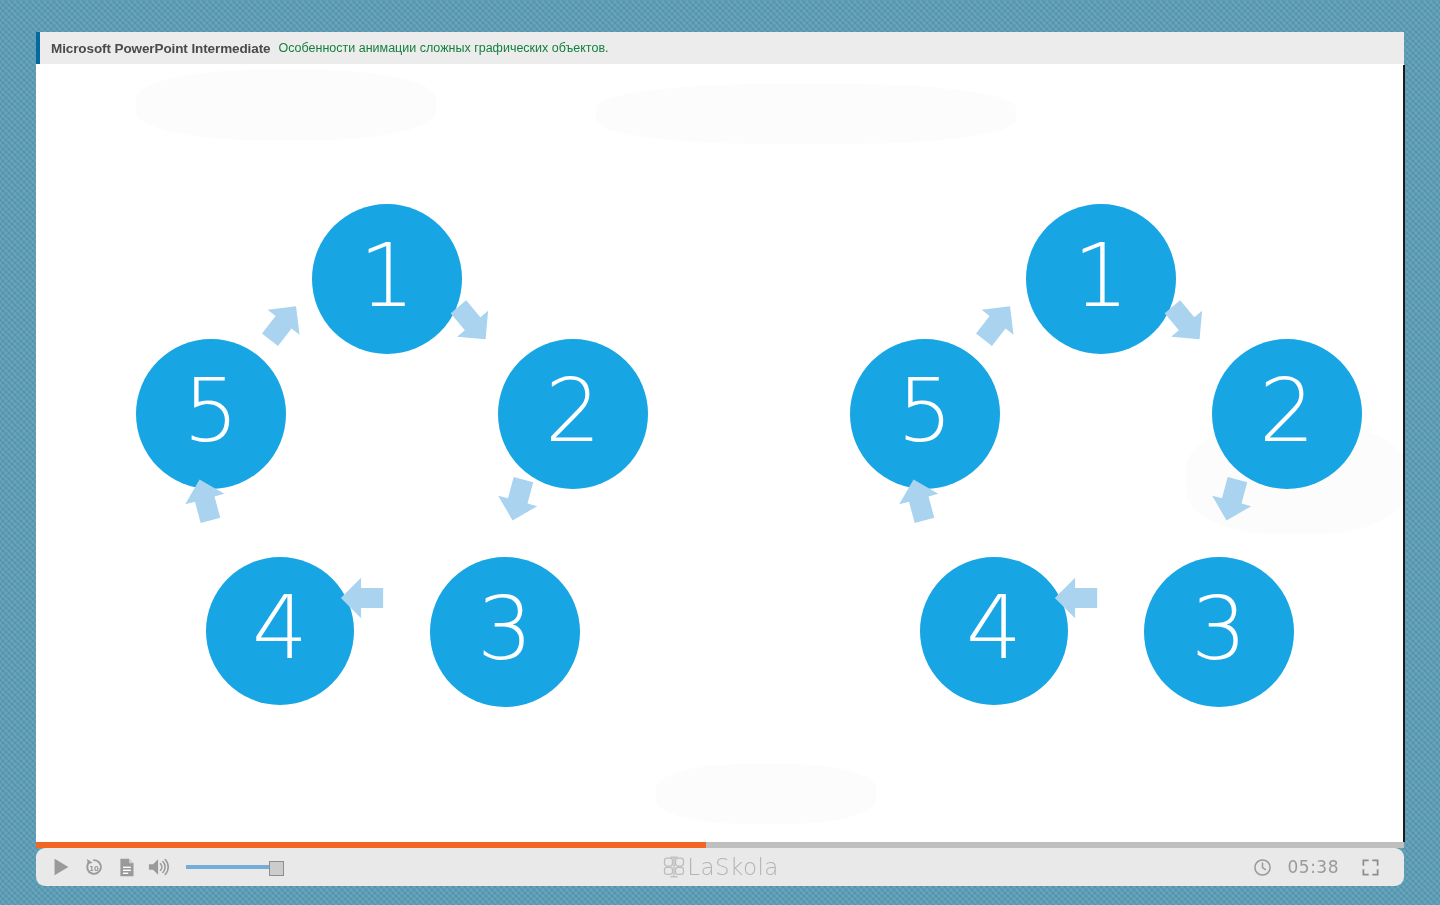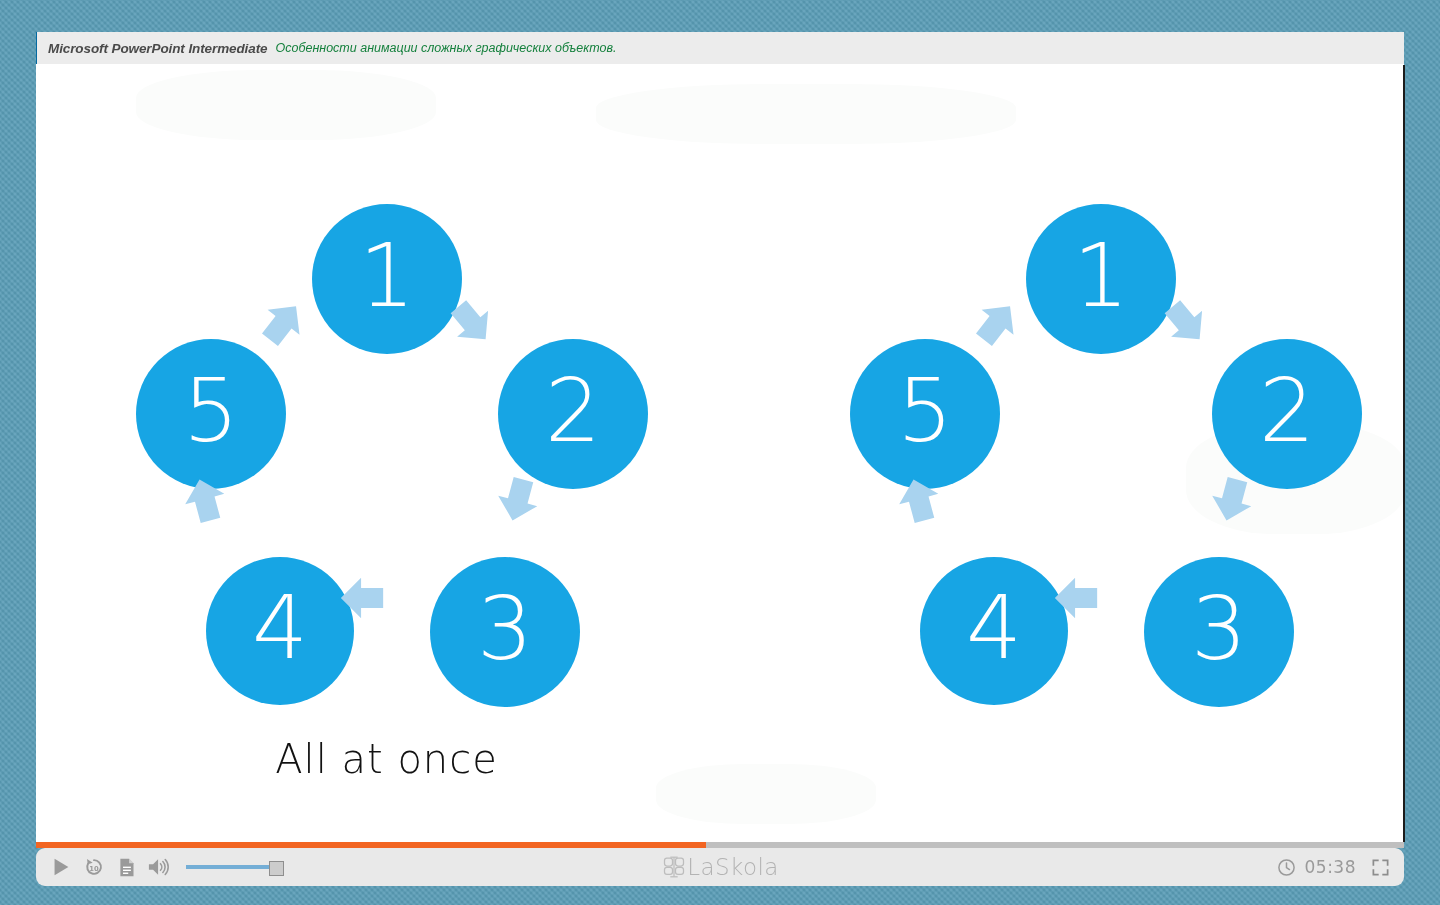--- a/index.html
+++ b/index.html
@@ -29,27 +29,26 @@
     height: 842px;
   }
 
   
   #header {
     position: absolute;
     left: 0; top: 0;
     width: 1368px;
     height: 32px;
     background: #ececec;
-    border-left: 1px solid #0369a1;
+    border-left: 4px solid #0369a1;
     display: flex;
     align-items: center;
     padding-left: 11px;
     white-space: nowrap;
     overflow: hidden;
-    font-style: italic;
   }
   #header .course {
     font-size: 13.5px;
     font-weight: bold;
     color: #4a4a4a;
     letter-spacing: -0.1px;
   }
   #header .subtitle {
     font-size: 12.5px;
     color: #15803d;
@@ -227,22 +226,22 @@
     font-weight: 300;
     font-size: 23px;
     color: #b3b3b3;
     letter-spacing: 0.4px;
   }
 
   #right-controls {
     margin-left: auto;
     display: flex;
     align-items: center;
-    padding-right: 14px;
-    gap: 9px;
+    padding-right: 24px;
+    gap: 16px;
   }
   #clock-icon { width: 19px; height: 19px; color: #9a9a9a; }
   #time-label {
     font-size: 17px;
     color: #9a9a9a;
     font-family: "DejaVu Sans", sans-serif;
     letter-spacing: 0.5px;
   }
   #fullscreen-btn { width: 19px; height: 19px; color: #8d8d8d; margin-left: 6px; }
 </style>
@@ -343,21 +342,20 @@
             <path d="M50 4 L94 48 L72 48 L72 96 L28 96 L28 48 L6 48 Z"></path>
           </svg>
       </div>
       <div class="arrow a45">
         <svg viewBox="0 0 100 100" fill="currentColor">
             <path d="M50 4 L94 48 L72 48 L72 96 L28 96 L28 48 L6 48 Z"></path>
           </svg>
       </div>
     </div>
 
-    <div class="caption" id="caption-left">All at once</div>
   </div>
 
   <div id="scrollrail"></div>
 
   <div id="progress">
     <div class="fill" id="progress-fill" style="width: 49%;"></div>
   </div>
 
   <div id="controls">
 

